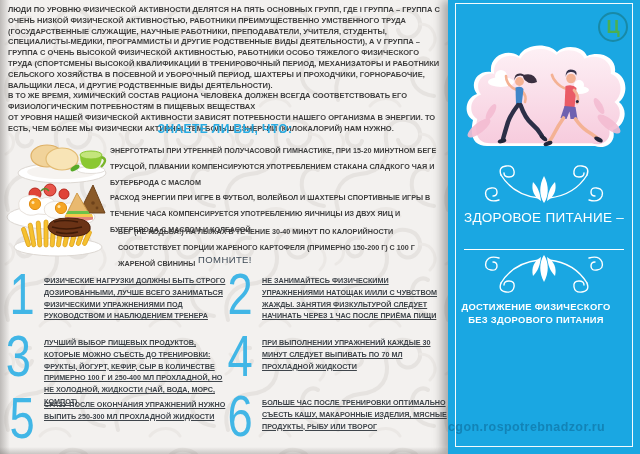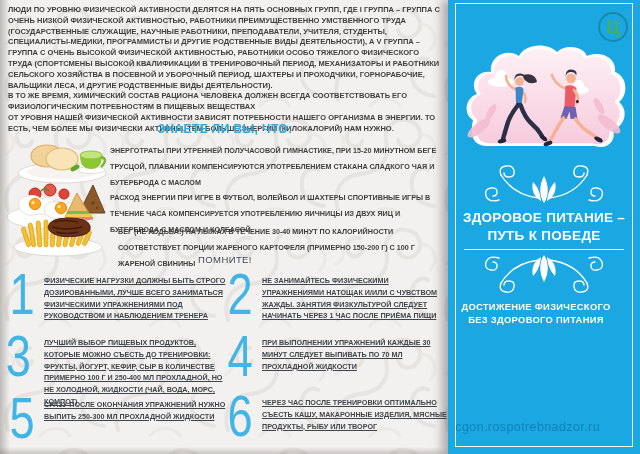--- a/index.html
+++ b/index.html
@@ -50,26 +50,26 @@
     border:1.5px solid rgba(255,255,255,.95);pointer-events:none;}
   .logo{position:absolute;left:150px;top:12px;width:30px;height:30px;border-radius:50%;
     border:2px solid rgba(20,90,70,.38);box-sizing:border-box;
     display:flex;align-items:center;justify-content:center;
     color:#4caf50;font-size:18px;font-weight:bold;line-height:1;}
   .illustration{position:absolute;left:11px;top:42px;width:170px;height:120px;}
   .ornament{position:absolute;left:21px;width:150px;height:44px;}
   .ornament-top{top:162px;}
   .ornament-bottom{top:252px;transform:rotate(180deg);}
   .panel-title{position:absolute;left:0;top:209px;width:192px;text-align:center;
-    color:#fff;font-size:13.5px;font-weight:bold;line-height:17.5px;letter-spacing:.3px;}
+    color:#fff;font-size:13.5px;font-weight:normal;line-height:17.5px;letter-spacing:.3px;}
   .title-rule{position:absolute;left:16px;top:249px;width:160px;height:1px;background:#fff;}
   .panel-motto{position:absolute;left:0;top:301px;width:176px;text-align:center;
     color:#fff;font-size:9.4px;font-weight:bold;line-height:12.6px;letter-spacing:.3px;}
-  .panel-url{position:absolute;left:0;top:420px;width:152px;text-align:right;
-    color:rgba(10,95,140,.5);font-size:12.5px;font-weight:normal;letter-spacing:.4px;}
+  .panel-url{position:absolute;left:0;top:420px;width:152px;text-align:left;
+    color:rgba(10,95,140,.5);font-size:12.5px;font-weight:bold;letter-spacing:.4px;}
 </style>
 </head>
 <body>
 
 <div class="poster">
 
   <svg class="bg-svg" width="640" height="454" aria-hidden="true">
     <defs>
       <pattern id="dmk" width="110" height="110" patternUnits="userSpaceOnUse">
         <rect width="110" height="110" fill="#f3f1ef"></rect>
@@ -169,21 +169,21 @@
   <div class="item item-4">
     <div class="num">4</div>
     <div class="txt">ПРИ ВЫПОЛНЕНИИ УПРАЖНЕНИЙ КАЖДЫЕ 30 МИНУТ СЛЕДУЕТ ВЫПИВАТЬ ПО 70 МЛ ПРОХЛАДНОЙ ЖИДКОСТИ</div>
   </div>
   <div class="item item-5">
     <div class="num">5</div>
     <div class="txt">СРАЗУ ПОСЛЕ ОКОНЧАНИЯ УПРАЖНЕНИЙ НУЖНО ВЫПИТЬ 250-300 МЛ ПРОХЛАДНОЙ ЖИДКОСТИ</div>
   </div>
   <div class="item item-6">
     <div class="num">6</div>
-    <div class="txt">ЧЕРЕЗ ЧАС ПОСЛЕ ТРЕНИРОВКИ ОПТИМАЛЬНО СЪЕСТЬ КАШУ, МАКАРОННЫЕ ИЗДЕЛИЯ, МЯСНЫЕ ПРОДУКТЫ, РЫБУ ИЛИ ТВОРОГ</div>
+    <div class="txt">БОЛЬШЕ ЧАС ПОСЛЕ ТРЕНИРОВКИ ОПТИМАЛЬНО СЪЕСТЬ КАШУ, МАКАРОННЫЕ ИЗДЕЛИЯ, МЯСНЫЕ ПРОДУКТЫ, РЫБУ ИЛИ ТВОРОГ</div>
   </div>
 
   <div class="edge-shadow-left"></div>
   <div class="edge-shadow-bottom"></div>
 
   <div class="panel">
     <div class="panel-border"></div>
 
     <div class="logo">Ц</div>
 
@@ -248,21 +248,20 @@
       </g>
       <g fill="#ffffff">
         <path d="M75,14 C70,23 70,34 75,41 C80,34 80,23 75,14 Z"></path>
         <path d="M64,20 C62,28 65,35 72,39 C71,31 69,25 64,20 Z"></path>
         <path d="M86,20 C88,28 85,35 78,39 C79,31 81,25 86,20 Z"></path>
       </g>
     </svg>
 
     <div class="panel-title">
       <div>ЗДОРОВОЕ ПИТАНИЕ –</div>
-      <div>ПУТЬ К ПОБЕДЕ</div>
     </div>
     <div class="title-rule"></div>
 
     <svg class="ornament ornament-bottom" width="150" height="44" viewBox="0 0 150 44">
       <g fill="none" stroke="#ffffff" stroke-width="1.4" stroke-linecap="round">
         <path d="M70,36 C52,34 40,26 32,13"></path>
         <path d="M32,13 q-3,-8 5,-9 q7,-1 8,5 q1,6 -5,6 q-5,0 -5,-4"></path>
         <path d="M80,36 C98,34 110,26 118,13"></path>
         <path d="M118,13 q3,-8 -5,-9 q-7,-1 -8,5 q-1,6 5,6 q5,0 5,-4"></path>
         <path d="M30,38 q-10,3 -13,-4 q-2,-7 5,-8 q6,-1 6,4 q0,4 -4,4"></path>

